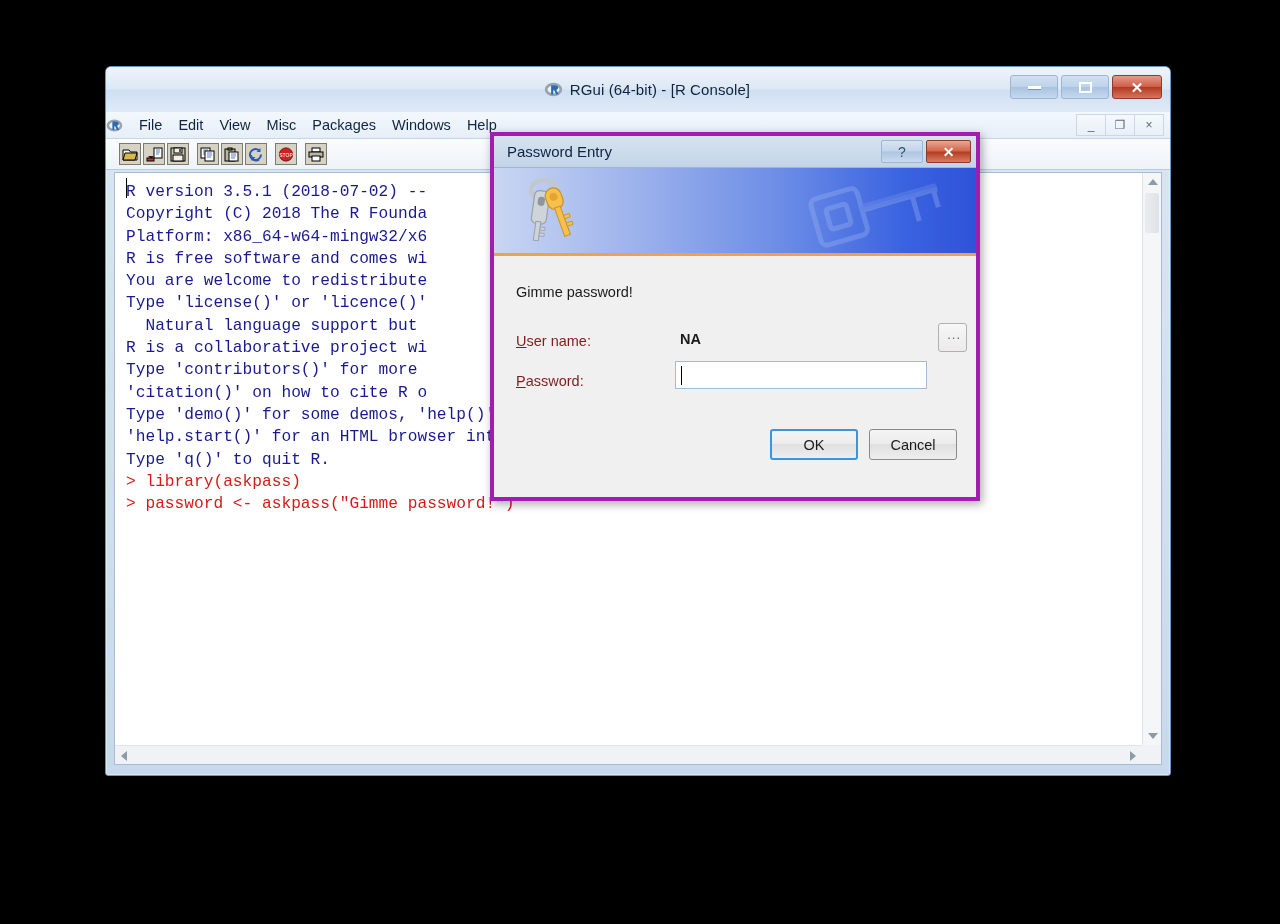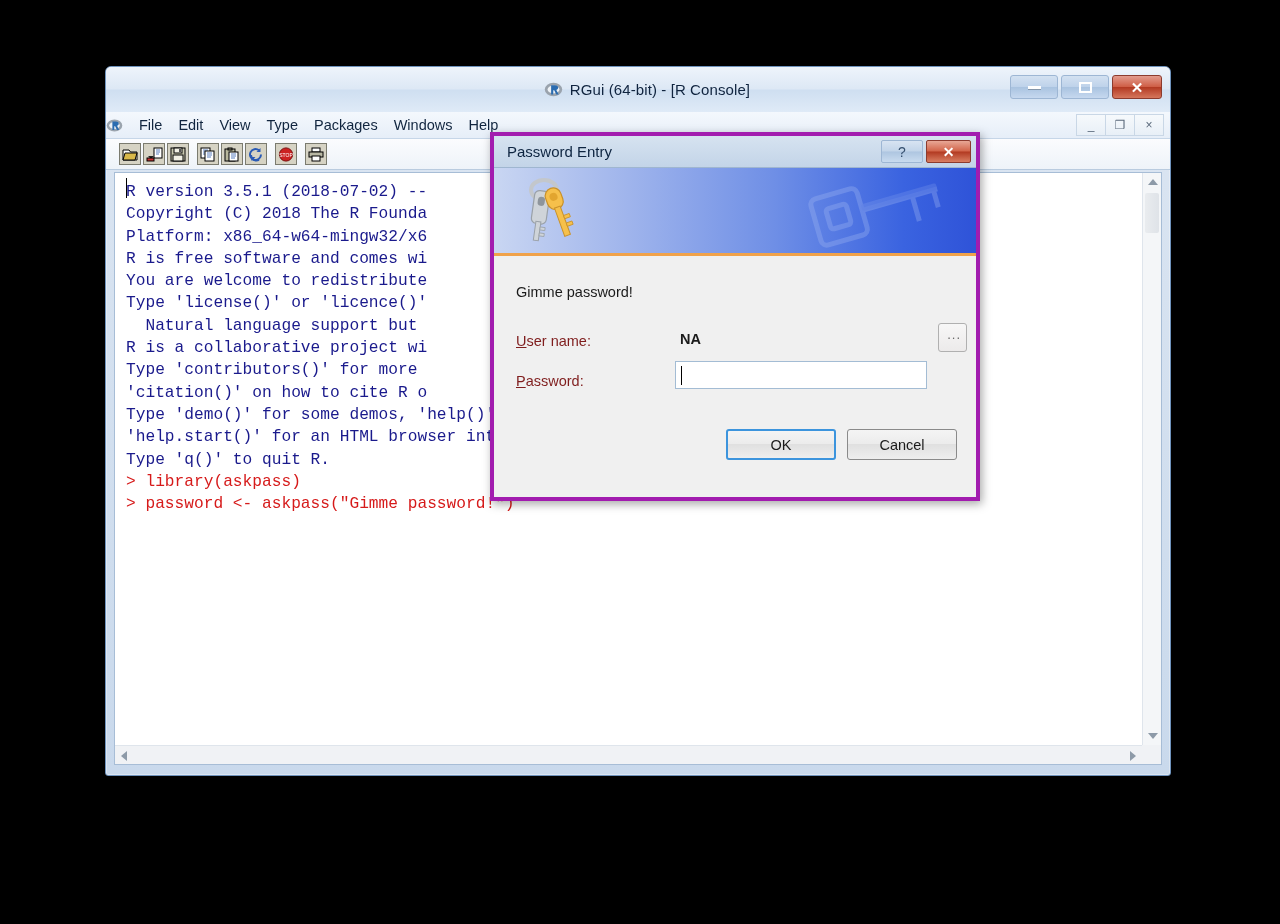--- a/index.html
+++ b/index.html
@@ -312,21 +312,21 @@
     background: #000;
   }
 
   #dlg-buttons {
     position: absolute;
     right: 19px; bottom: 37px;
     display: flex;
     gap: 11px;
   }
   .dlg-btn {
-    width: 110px; height: 31px;
+    width: 88px; height: 31px;
     border-radius: 3px;
     display:flex; align-items:center; justify-content:center;
     font-size: 14.5px;
     color: #1b1b1b;
     box-sizing: border-box;
     background: linear-gradient(to bottom, #f4f4f4 0%, #ececec 47%, #e0e0e0 50%, #eeeeee 100%);
   }
   .dlg-btn.default { border: 2px solid #3c94dd; }
   .dlg-btn.normal  { border: 1px solid #8a8a8a; }
 </style>
@@ -357,21 +357,21 @@
 
   <div id="menubar">
     <svg class="r-logo-small" viewBox="0 0 24 24">
       <ellipse cx="12" cy="12" rx="11" ry="8.5" fill="#9aa3ad"></ellipse>
       <ellipse cx="12" cy="12" rx="7.5" ry="5" fill="#eef2f6"></ellipse>
       <path d="M9 6.5h4.8c2.6 0 4.2 1.2 4.2 3.1 0 1.5-1 2.5-2.4 2.9l3 5.9h-3.1l-2.6-5.4h-1.2v5.4H9z" fill="#2b6cb0"></path>
     </svg>
     <span class="menu-item">File</span>
     <span class="menu-item">Edit</span>
     <span class="menu-item">View</span>
-    <span class="menu-item">Type</span>
+    <span class="menu-item">Misc</span>
     <span class="menu-item">Packages</span>
     <span class="menu-item">Windows</span>
     <span class="menu-item">Help</span>
     <div class="mdi-btns">
       <div class="mdi-btn">_</div>
       <div class="mdi-btn">❐</div>
       <div class="mdi-btn">×</div>
     </div>
   </div>
 

